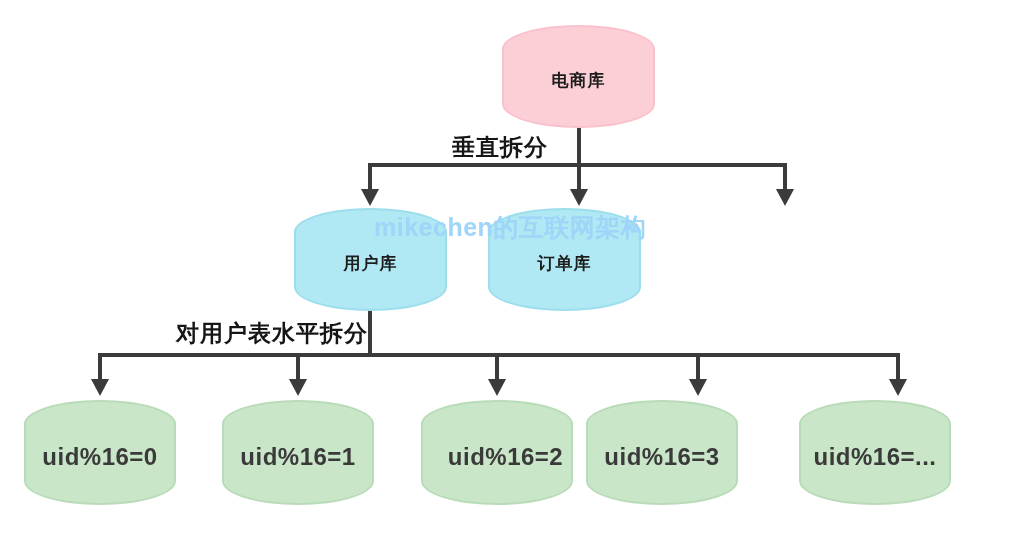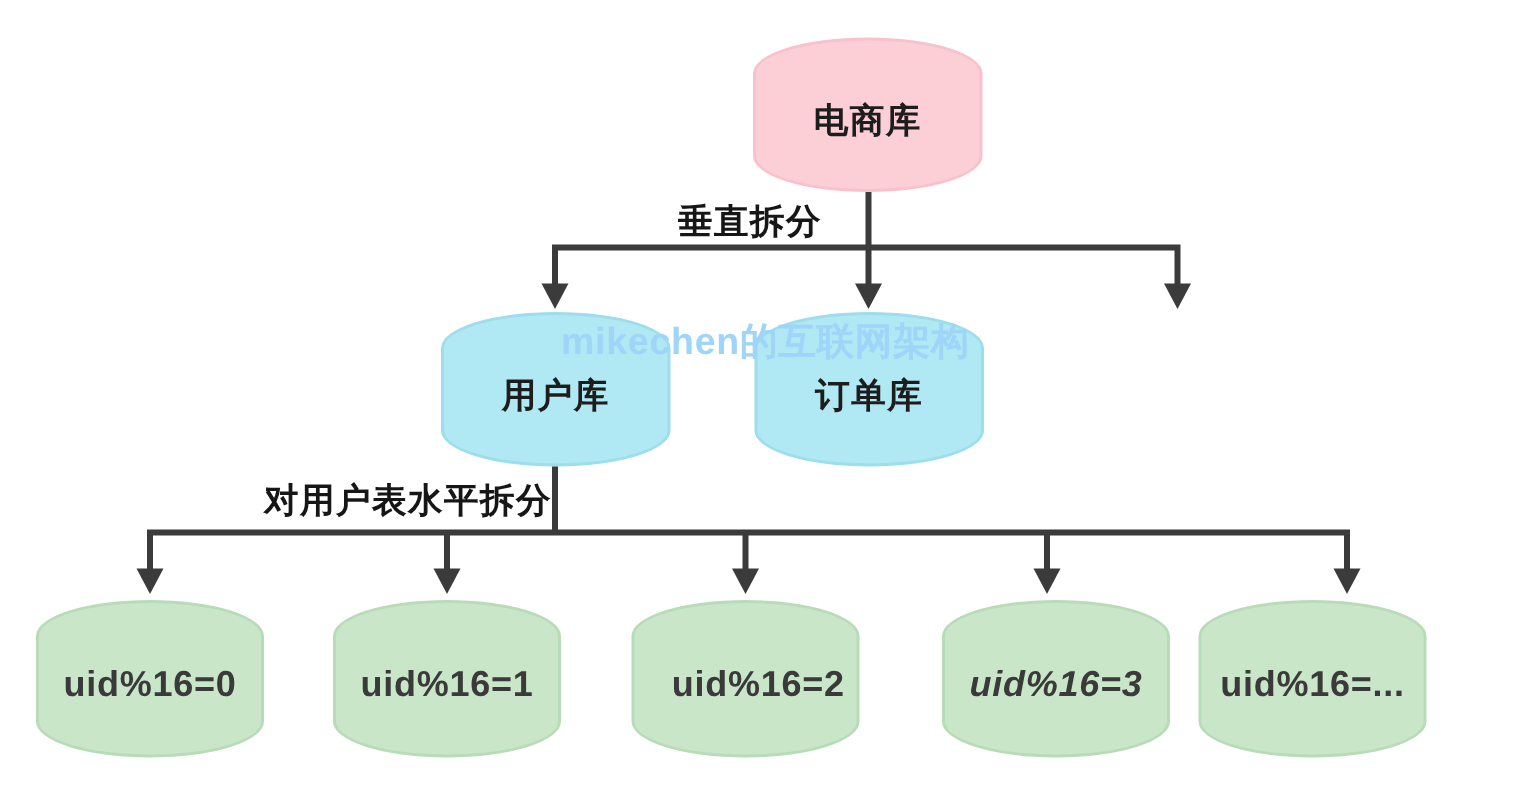--- a/index.html
+++ b/index.html
@@ -22,21 +22,21 @@
     height: 103px;
     border-radius: 50% / 24px;
     display: flex;
     align-items: center;
     justify-content: center;
     box-sizing: border-box;
     z-index: 10;
   }
   .cylinder .db-label {
     font-weight: bold;
-    font-size: 23px;
+    font-size: 17px;
     color: #1d1d1d;
     padding-top: 8px;
     letter-spacing: 1px;
     white-space: nowrap;
   }
   .cyl-root {
     background: var(--root-fill, #fccfd6);
     border: 2px solid var(--root-border, #f9c1cb);
   }
   .cyl-mid {
@@ -131,34 +131,34 @@
   <div class="cylinder cyl-root" style="left:502px; top:25px;">
     <span class="db-label">电商库</span>
   </div>
 
   <div class="edge-label" id="vertical-split-label">垂直拆分</div>
   <div class="edge-label" id="horizontal-split-label">对用户表水平拆分</div>
 
   <div class="cylinder cyl-mid" style="left:294px; top:208px;">
     <span class="db-label">用户库</span>
   </div>
-  <div class="cylinder cyl-mid" style="left:503px; top:208px;">
+  <div class="cylinder cyl-mid" style="left:488px; top:208px;">
     <span class="db-label">订单库</span>
   </div>
 
   <div class="cylinder cyl-leaf" style="left:24px; top:400px;">
     <span class="db-label">uid%16=0</span>
   </div>
   <div class="cylinder cyl-leaf" style="left:222px; top:400px;">
     <span class="db-label">uid%16=1</span>
   </div>
   <div class="cylinder cyl-leaf" style="left:421px; top:400px;padding-left:17px;">
     <span class="db-label">uid%16=2</span>
   </div>
-  <div class="cylinder cyl-leaf" style="left:628px; top:400px;font-style:italic;">
+  <div class="cylinder cyl-leaf" style="left:586px; top:400px;">
     <span class="db-label">uid%16=3</span>
   </div>
   <div class="cylinder cyl-leaf" style="left:799px; top:400px;align-items:center;">
     <span class="db-label">uid%16=...</span>
   </div>
 
   <div id="watermark">mikechen的互联网架构</div>
 
 </div>
 

